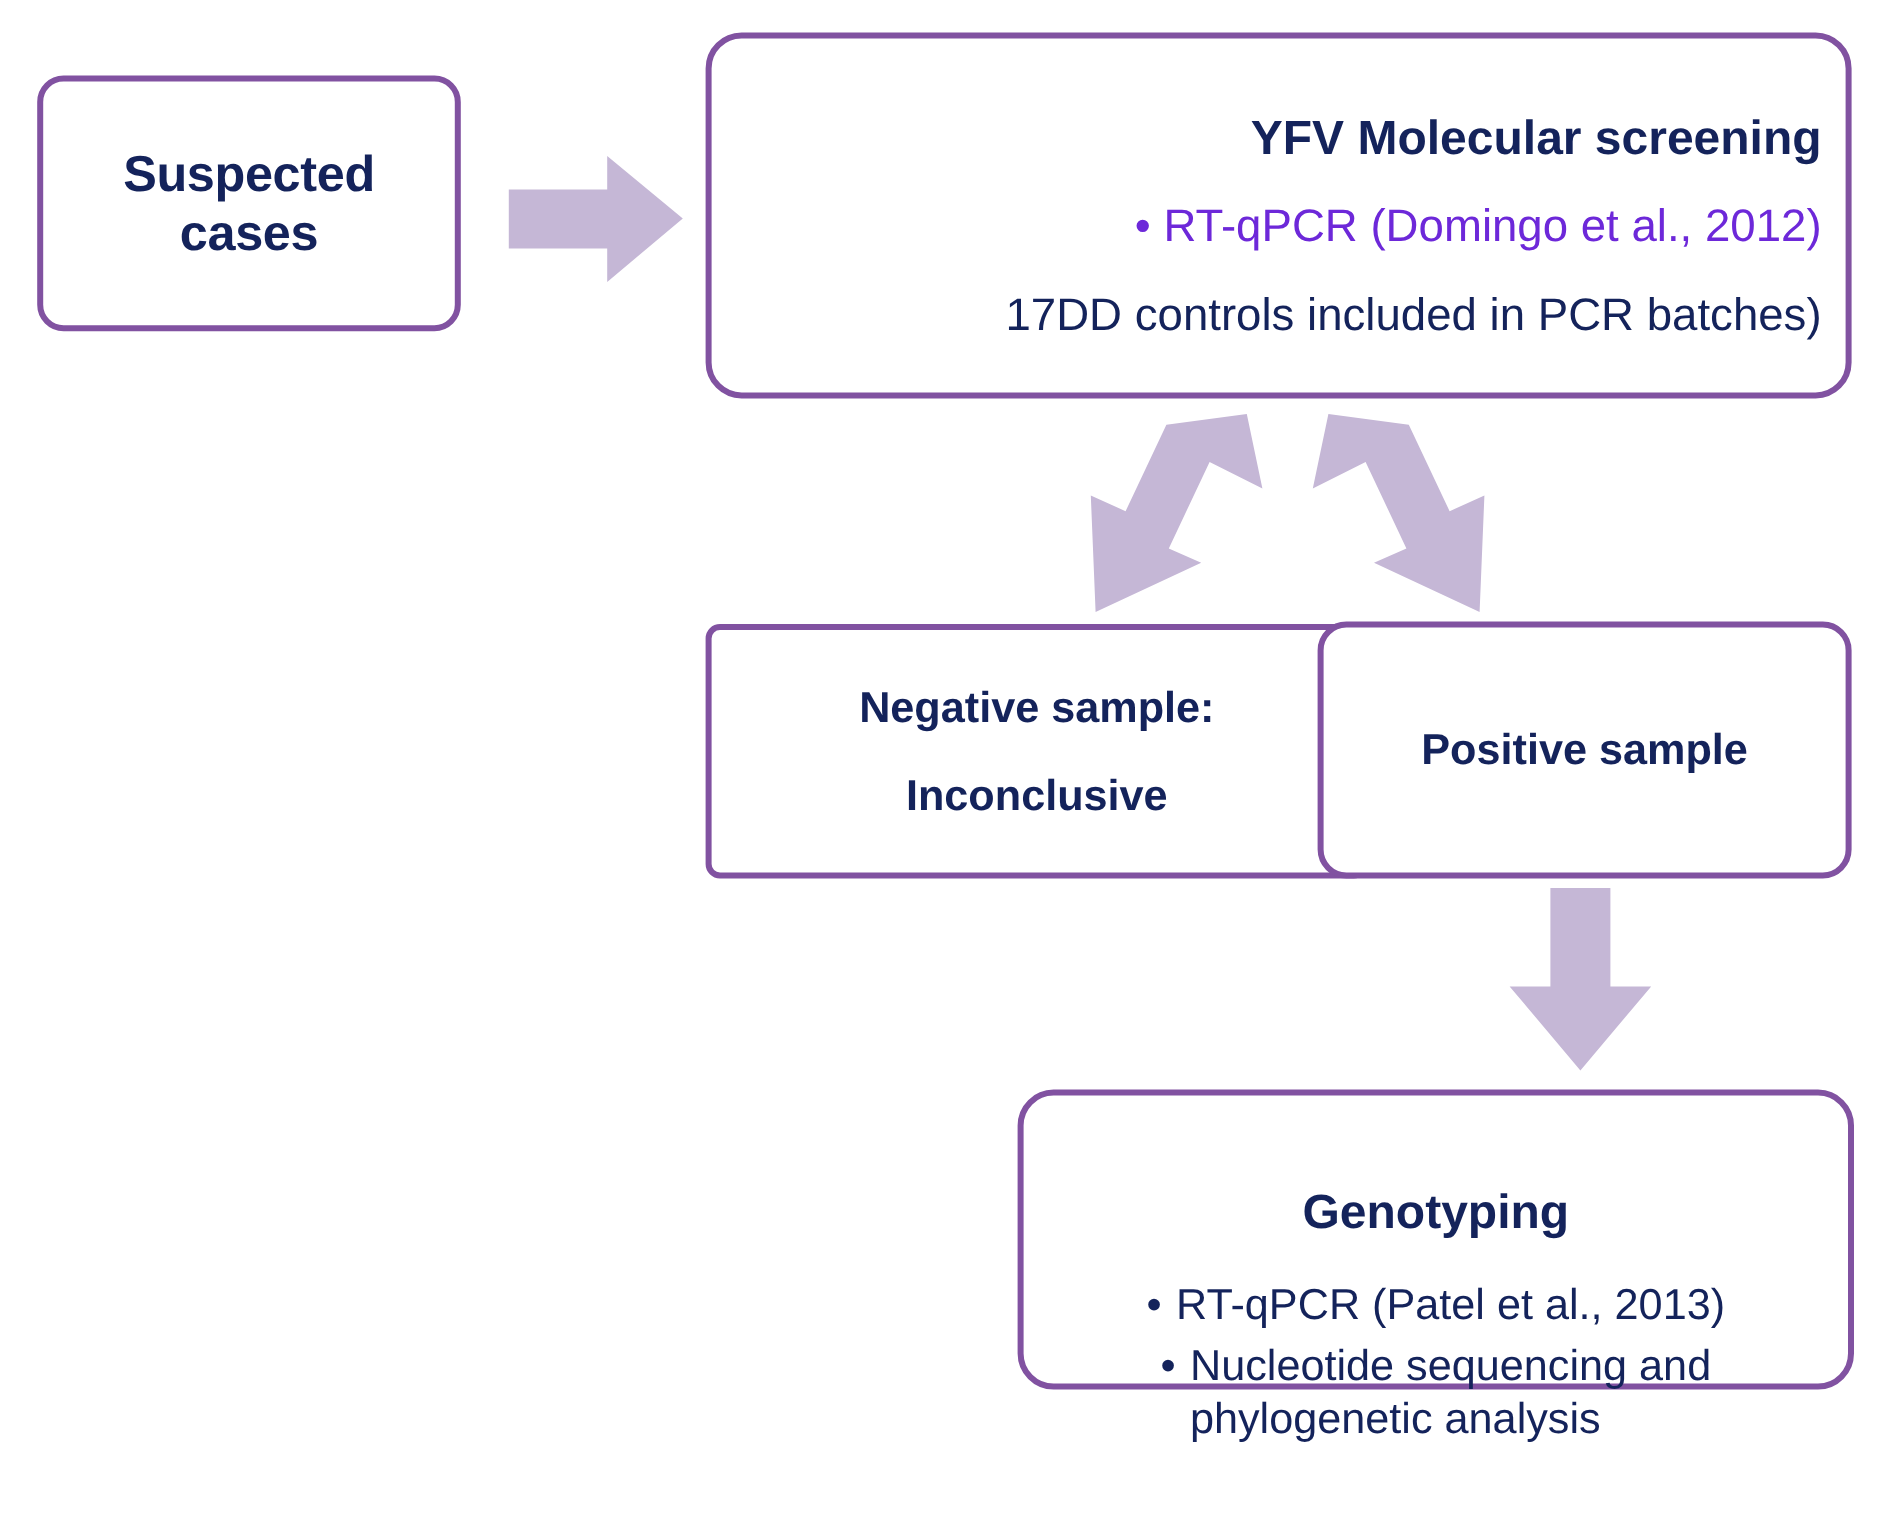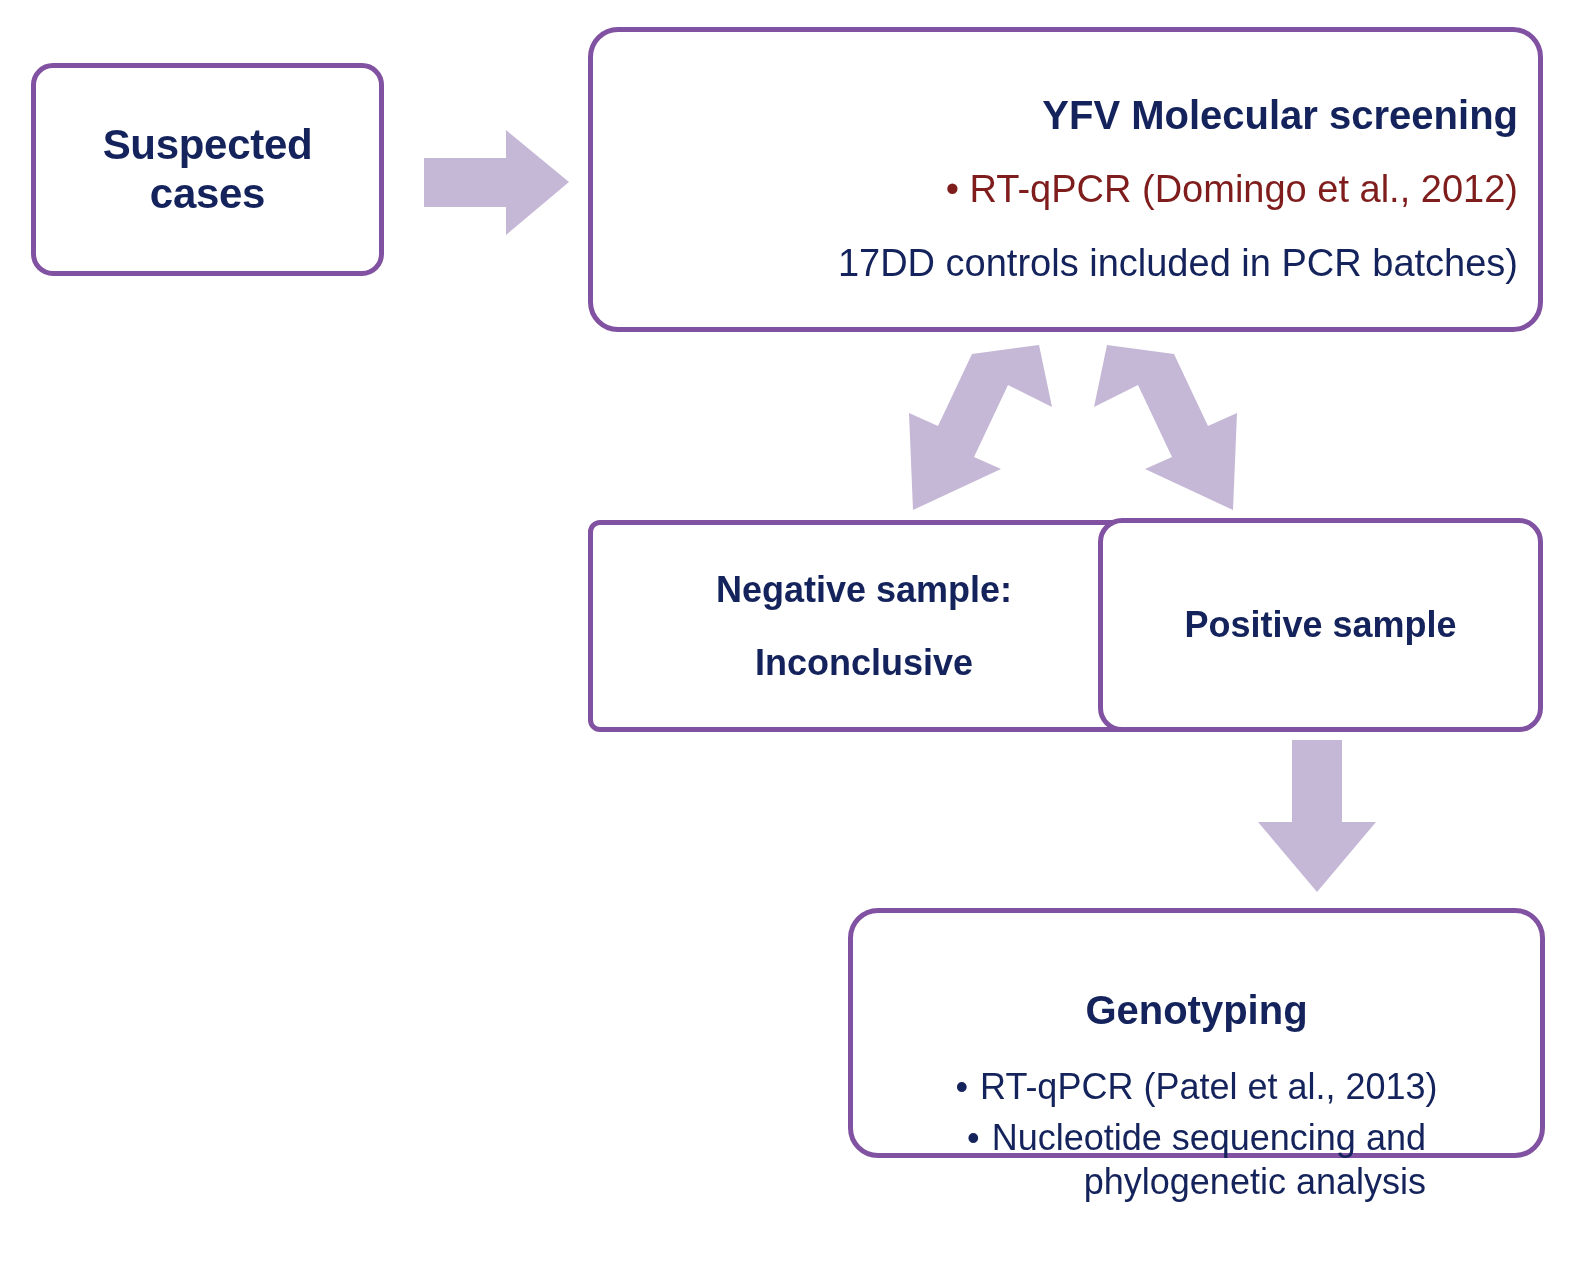--- a/index.html
+++ b/index.html
@@ -34,21 +34,21 @@
     color: #14235B;
     padding: 2px 14px;
   }
 
   .node-title {
     font-weight: bold;
     color: #14235B;
     line-height: 1.15;
   }
   .bullet-line {
-    color: #7f1d1d;
+    color: #6d28d9;
     line-height: 1.22;
     white-space: nowrap;
   }
 
   
   #node-suspected {
     left: 31px;
     top: 63px;
     width: 353px;
     height: 213px;
@@ -135,21 +135,21 @@
     justify-content: center;
     font-size: 36px;
     line-height: 1.24;
     margin-top: 6px;
   }
   #node-genotyping .bullet-row .dot {
     margin-right: 12px;
     flex: 0 0 auto;
   }
   #node-genotyping .bullet-row .txt {
-    text-align: right;
+    text-align: left;
   }
 
   
   .arrow {
     position: absolute;
   }
   .arrow svg {
     display: block;
     overflow: visible;
   }

